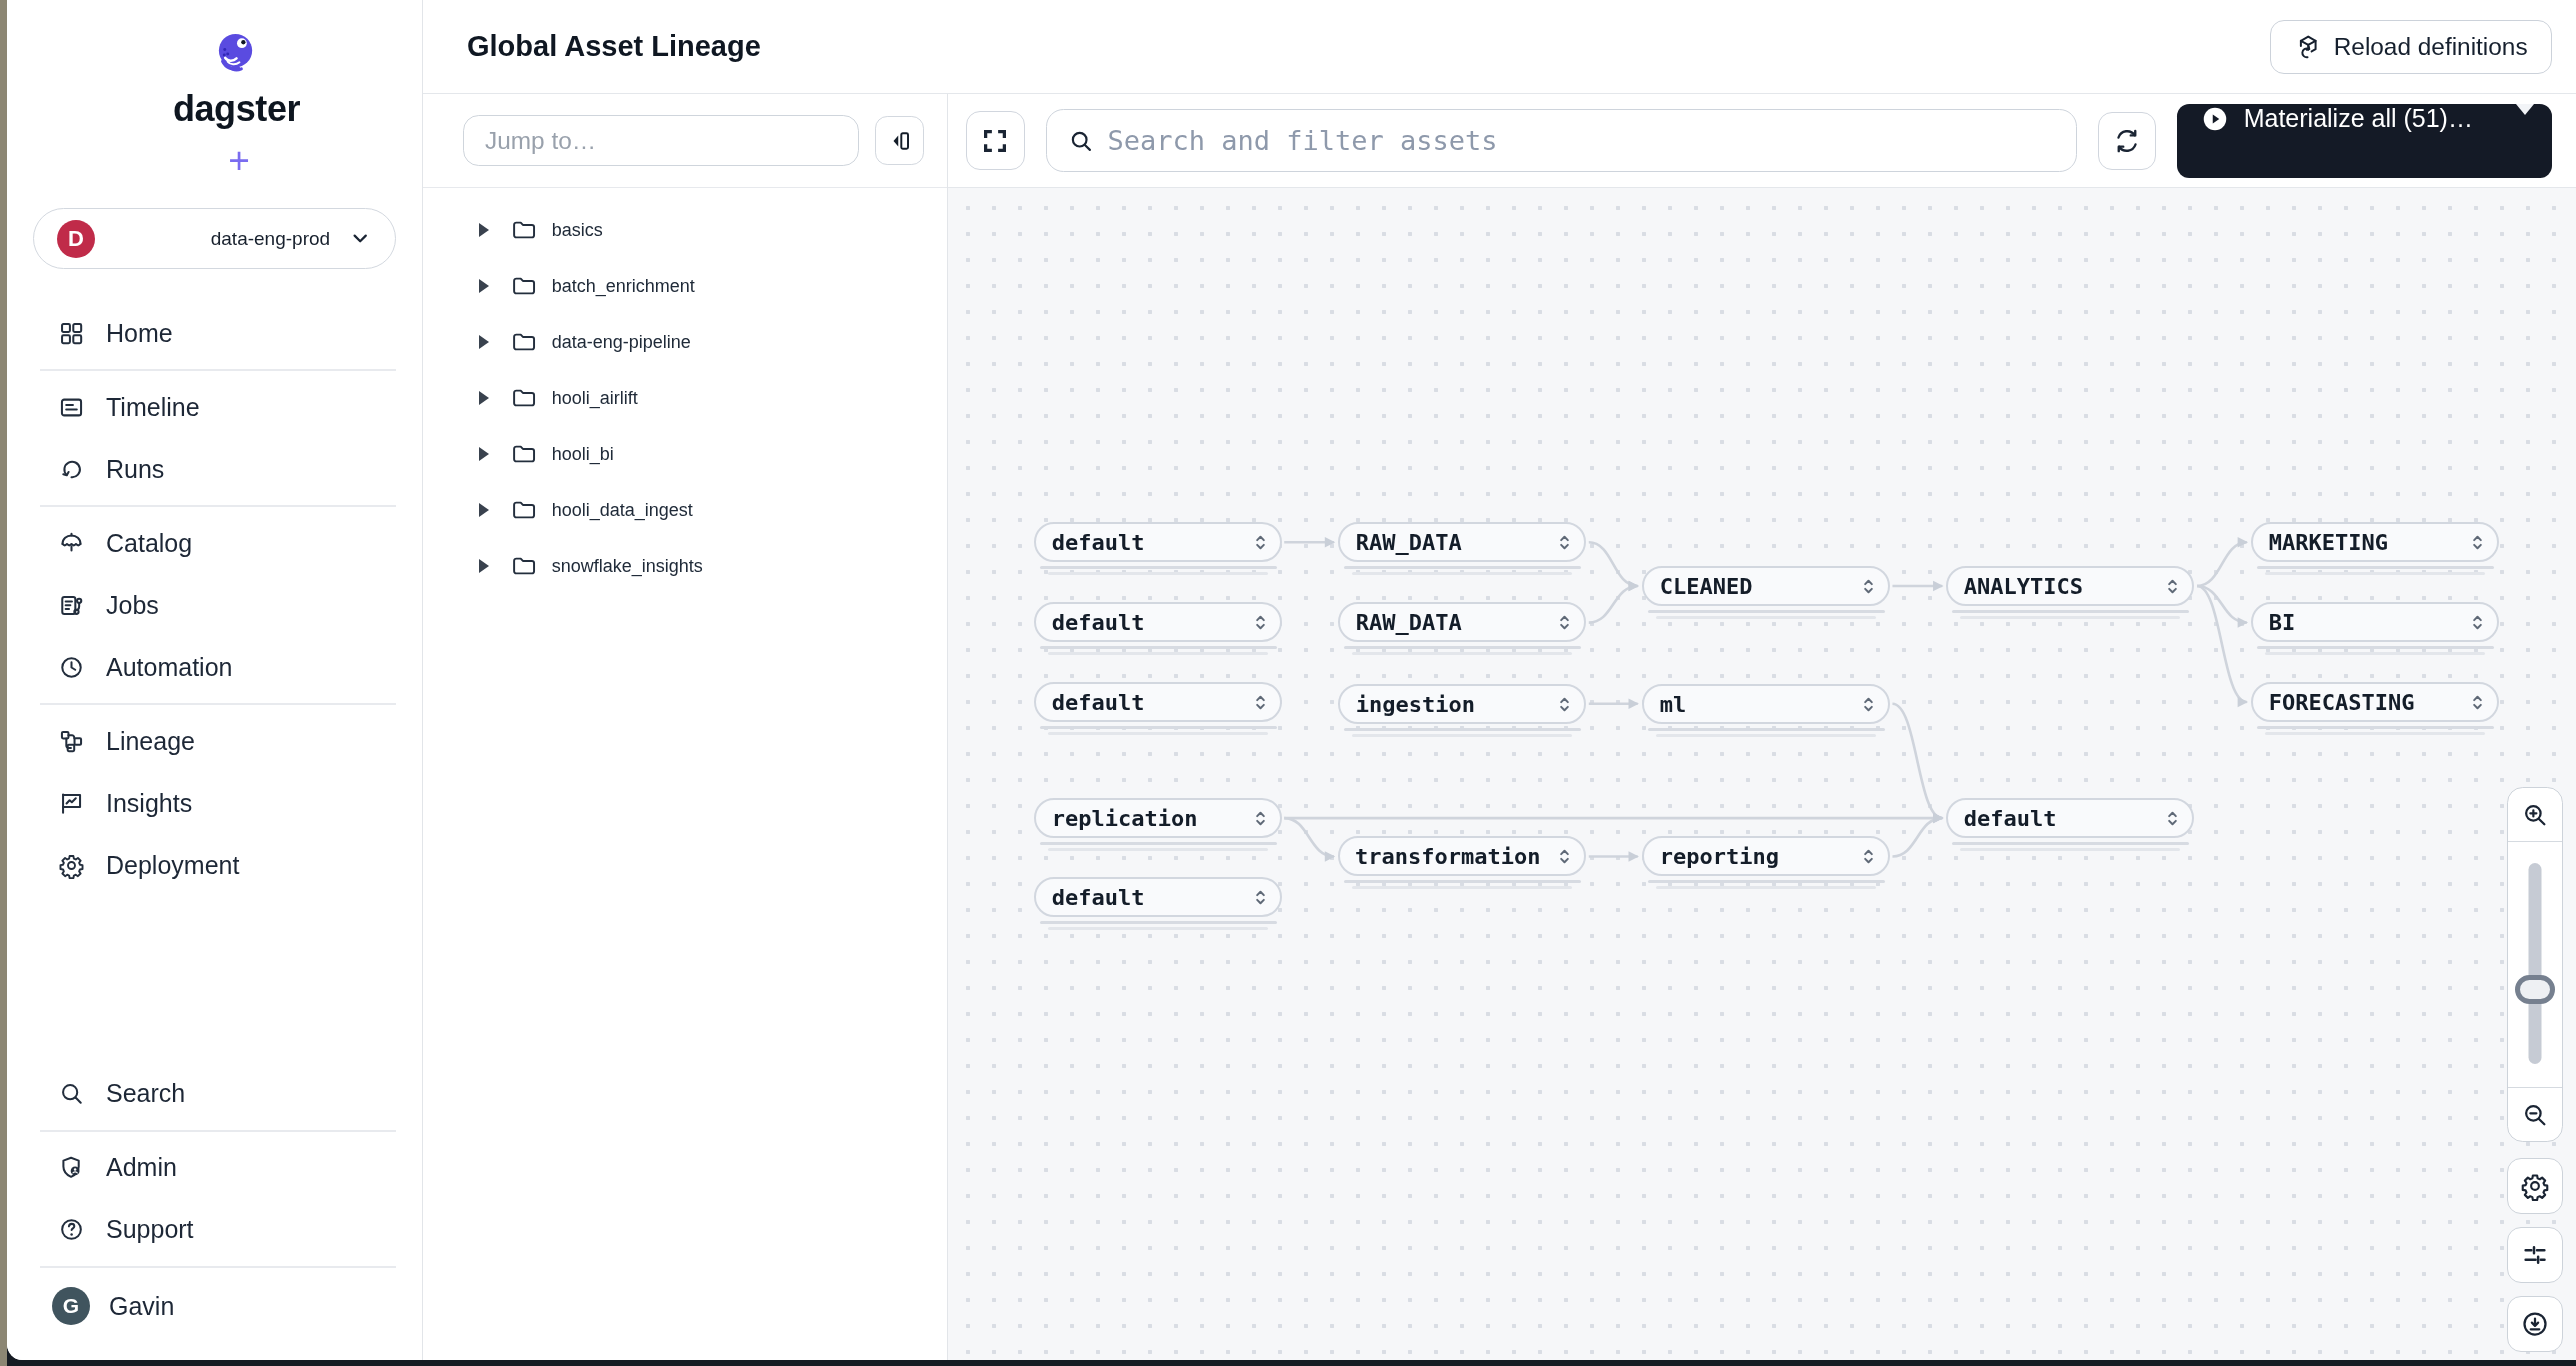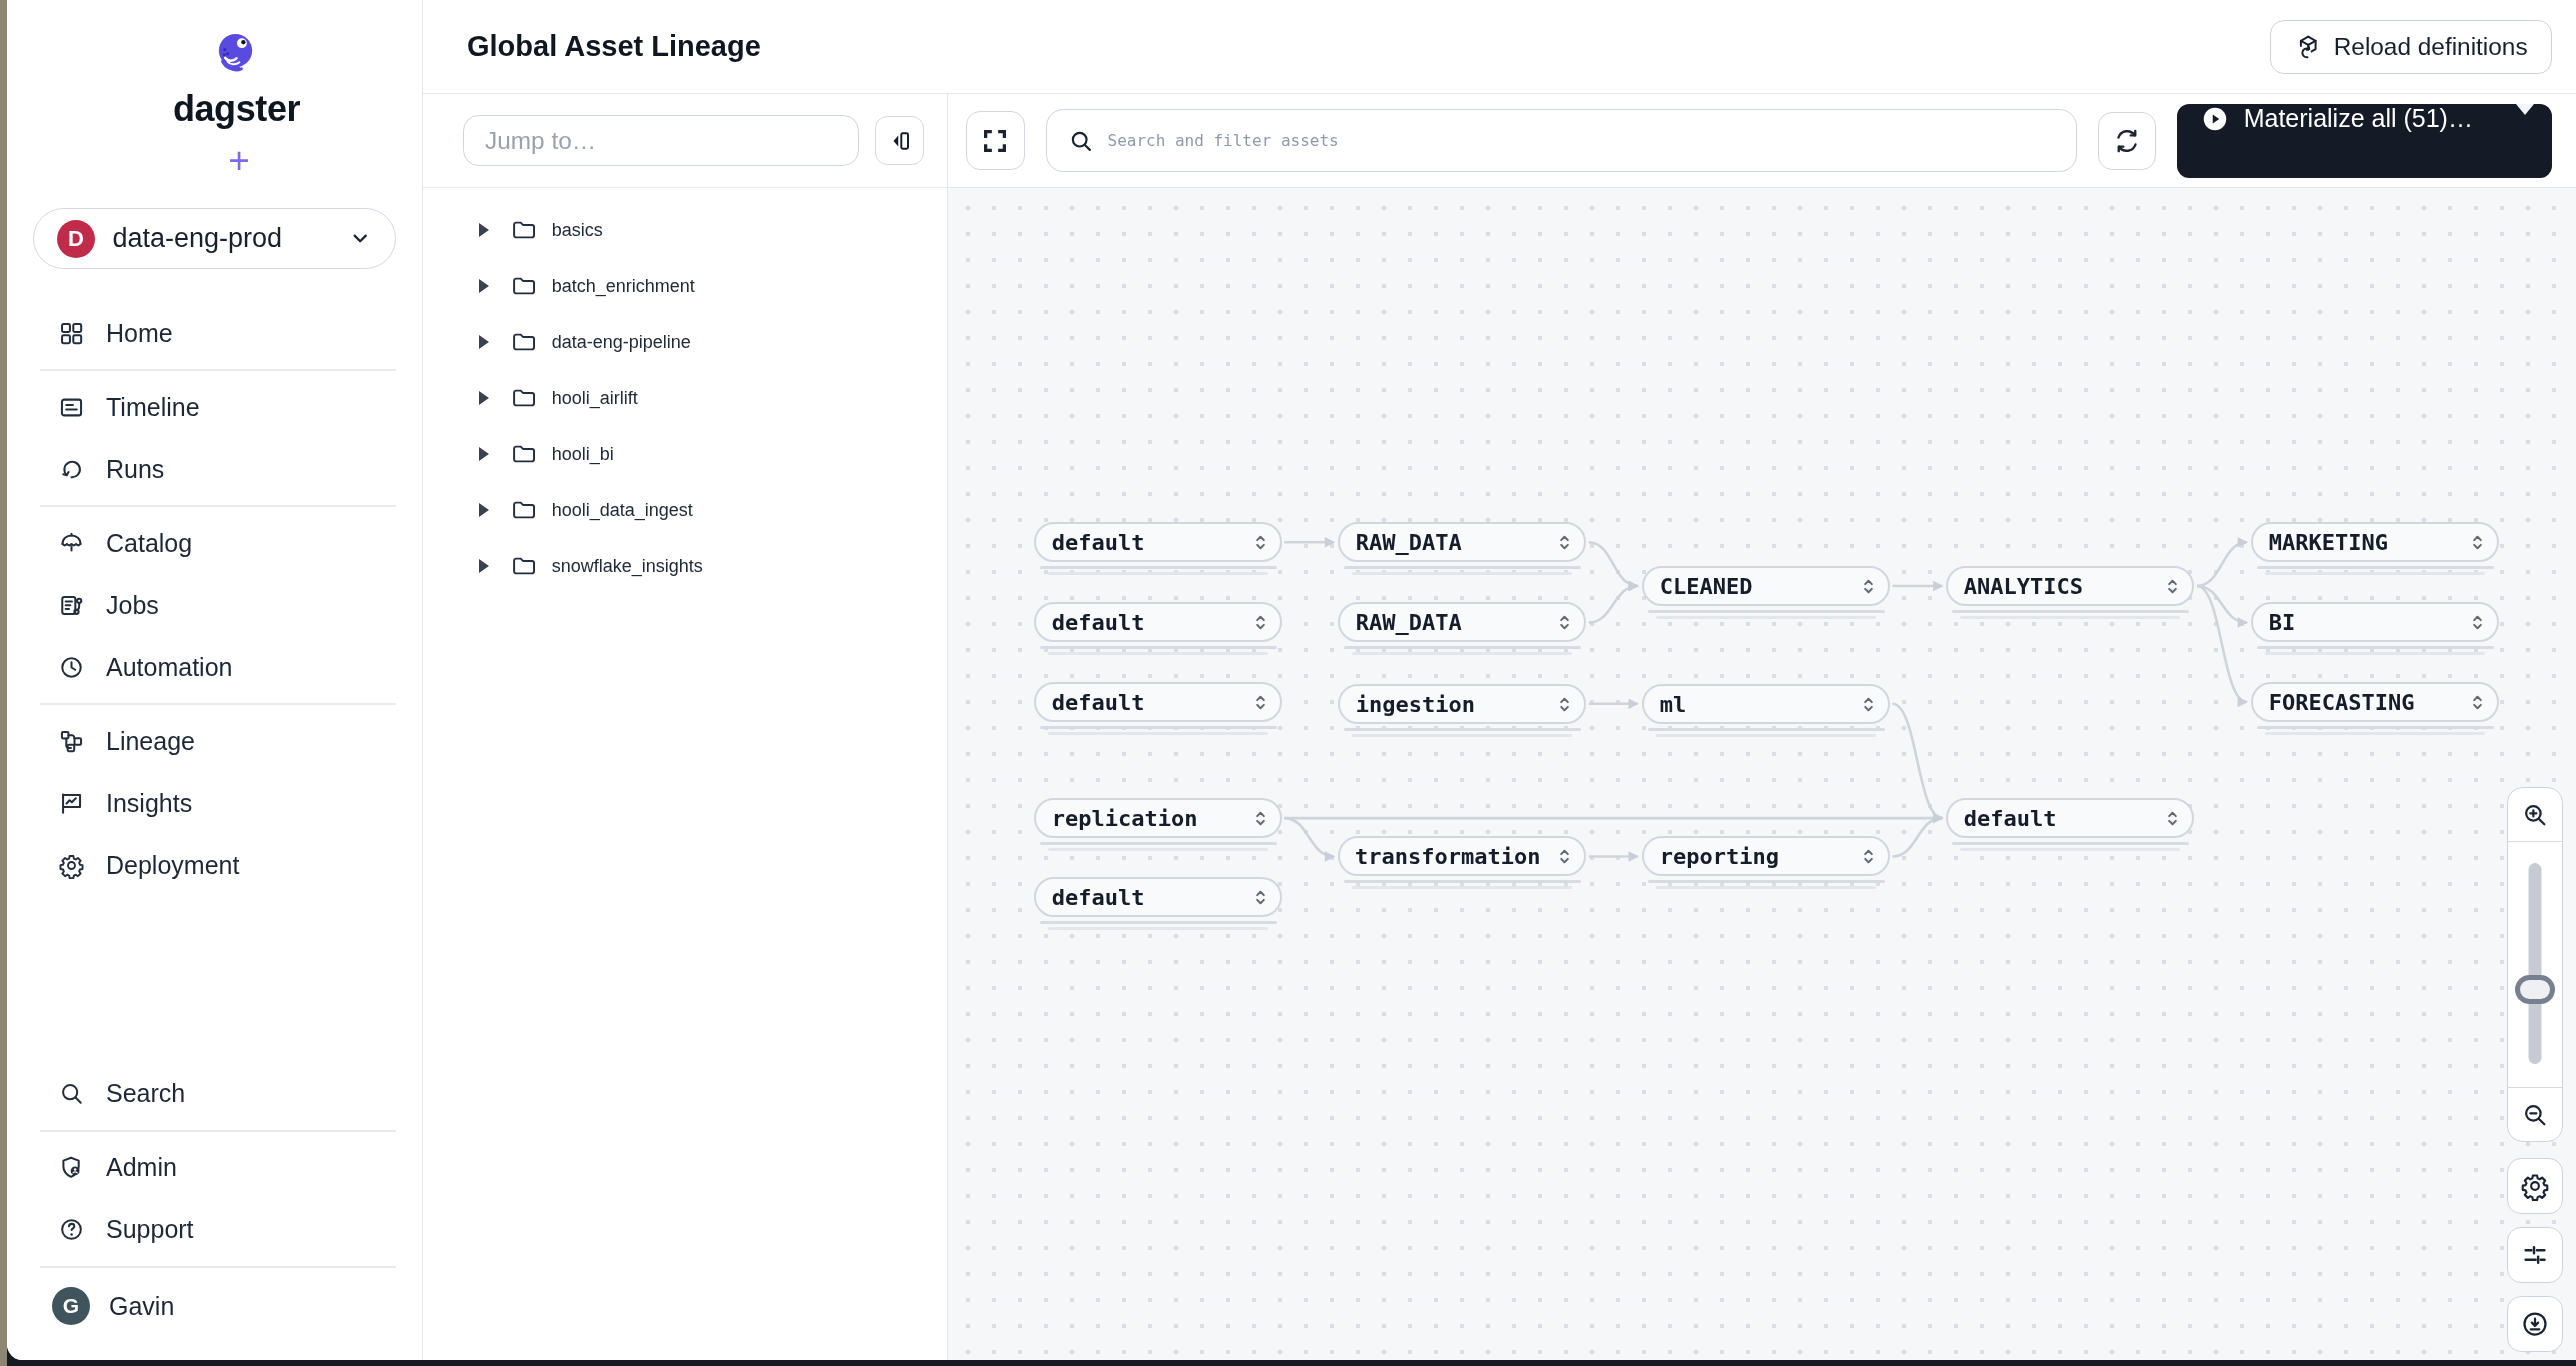--- a/index.html
+++ b/index.html
@@ -24,21 +24,21 @@
   .logo-row{ display:flex; align-items:center; gap:10.5px; margin:30px 0 0 44px;flex-direction:column; }
   .logo-row svg{ width:47px; height:47px; }
   .wordmark{ font-size:36px; font-weight:600; letter-spacing:-0.4px; color:#0e1620; }
   .wordmark-plus{ font-size:37px; font-weight:500; color:#7a6cf0; margin-left:5.2px; }
   .workspace-pill{
     margin:26px 26px 0 26px; height:61px; border:1.7px solid #d3d8df; border-radius:31px;
     display:flex; align-items:center; gap:17.5px; padding:0 23px; cursor:pointer; background:#fff;
   }
   .ws-avatar{ width:38px; height:38px; border-radius:50%; background:#c02b49; color:#fff;
     display:flex; align-items:center; justify-content:center; font-size:22px; font-weight:700; }
-  .ws-label{ font-size:27px; color:#17202d; flex:1; }
+  .ws-label{ font-size:19px; color:#17202d; flex:1;text-align:right; }
   .side-nav{ margin-top:33px; display:flex; flex-direction:column; }
   .nav-item{ height:62px; display:flex; align-items:center; gap:21px; padding-left:51px; cursor:pointer; }
   .nav-ico{ width:27px; height:27px; display:inline-flex; color:#232e3d; }
   .nav-ico svg{ width:100%; height:100%; }
   .nav-label{ font-size:25px; color:#1d2736; }
   .nav-divider{ height:1.7px; background:#e8eaee; margin:5.2px 26px 5.2px 33px; }
   .sidebar-bottom{ margin-top:auto; padding-bottom:21px; display:flex; flex-direction:column; }
   .user-row{ height:66px; display:flex; align-items:center; gap:19px; padding-left:45px; cursor:pointer; }
   .user-avatar{ width:38px; height:38px; border-radius:50%; background:#40545e; color:#fff;
     display:flex; align-items:center; justify-content:center; font-size:21px; font-weight:700; }
@@ -74,21 +74,21 @@
   .graph-panel{ flex:1; display:flex; flex-direction:column; min-width:0; position:relative; }
   .graph-toolbar{ height:94px; flex:0 0 94px; border-bottom:1.7px solid #e4e7eb; background:#fff;
     display:flex; align-items:center; gap:21px; padding:0 24.4px 0 17.5px; }
   .sq-btn{ width:59px; height:59px; flex:0 0 59px; border:1.7px solid #d1d6de; border-radius:14px; background:#fff;
     display:flex; align-items:center; justify-content:center; cursor:pointer; color:#1a2433; }
   .sq-btn svg{ width:30px; height:30px; }
   .asset-search{ flex:1; height:63px; border:1.7px solid #ced4dc; border-radius:17.5px; background:#fff;
     display:flex; align-items:center; gap:14px; padding:0 21px; min-width:0; }
   .asset-search svg{ width:26px; height:26px; color:#1a2433; flex:0 0 26px; }
   .asset-search input{ border:none; outline:none; flex:1; font-family:"DejaVu Sans Mono",monospace;
-    font-size:16px; color:#1d2736; min-width:0; }
+    font-size:27px; color:#1d2736; min-width:0; }
   .asset-search input::placeholder{ color:#8e99ab; }
   .refresh-btn{ width:58px; height:58px; flex:0 0 58px; }
   .materialize{ height:74px; border-radius:12.2px; background:#141a26; color:#fff; display:flex; align-items:flex-start;
     overflow:hidden; cursor:pointer; flex:0 0 auto; }
   .mat-main{ display:flex; align-items:center; gap:14px; padding:0 23px; font-size:25px; }
   .mat-main svg{ width:30px; height:30px; }
   .mat-divider{ width:1.7px; background:#454c5c; }
   .mat-caret-seg{ width:54px; display:flex; align-items:center; justify-content:center; }
   .mat-caret{ width:0; height:0; border-left:9.6px solid transparent; border-right:9.6px solid transparent;
     border-top:11.3px solid #f2f4f7; }

